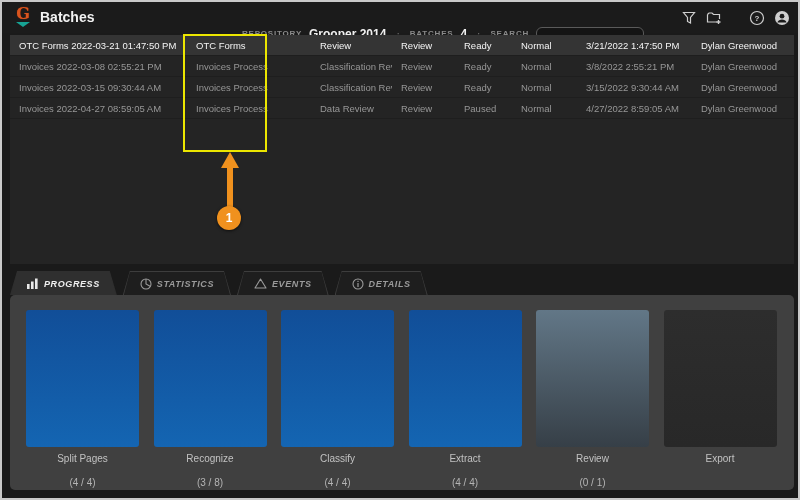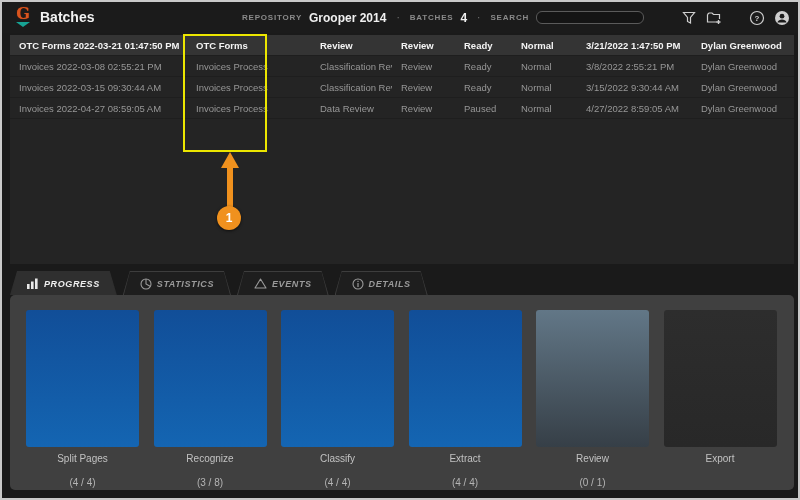--- a/index.html
+++ b/index.html
@@ -6,38 +6,38 @@
   html,body { width:800px; height:500px; }
   body { font-family:"Liberation Sans", sans-serif; background:#191919; overflow:hidden; }
   .window { position:relative; width:800px; height:500px; background:#1a1a1a; border:2px solid #c9c9c9; overflow:hidden; }
 
   
   .header { position:absolute; left:0; top:0; width:100%; height:31px; background:#1b1b1b; }
   .logo { position:absolute; left:12px; top:4px; width:18px; height:24px; text-align:center; }
   .logo .g { font-family:"DejaVu Serif", serif; font-weight:bold; font-size:16px; line-height:16px; color:#d9551e; text-shadow:0 0 1px #8a2b10; }
   .logo svg { display:block; margin:0 auto; }
   .app-title { position:absolute; left:38px; top:7px; font-size:14px; font-weight:bold; color:#f2f2f2; }
-  .header-center { position:absolute; left:240px; top:0; height:31px; display:flex; align-items:center; gap:7px; }
+  .header-center { position:absolute; left:240px; top:16px; height:31px; display:flex; align-items:center; gap:7px; }
   .cap-label { font-size:8px; letter-spacing:0.8px; color:#8a8a8a; font-weight:bold; }
   .strong-val { font-size:12px; font-weight:bold; color:#f0f0f0; }
   .dot-sep { font-size:10px; color:#777; padding:0 3px; }
   .search-input { width:108px; height:13px; background:#141414; border:1px solid #5a5a5a; border-radius:6px; color:#ddd; font-size:9px; padding:0 6px; outline:none; }
   .header-icons { position:absolute; right:8px; top:0; height:31px; display:flex; align-items:center; gap:8px; }
   .hicon { width:17px; height:17px; display:flex; align-items:center; justify-content:center; cursor:pointer; }
   .hicon svg { display:block; }
   .icon-gap { width:10px; }
 
   
   .table-panel { position:absolute; left:8px; top:33px; width:784px; height:229px; background:#242424; }
   .trow { display:grid; grid-template-columns:177px 124px 81px 63px 57px 65px 115px 1fr; align-items:center; }
   .trow > div { padding-left:9px; white-space:nowrap; overflow:hidden; }
   .thead { height:25px; background:#2a2a2a; border-bottom:1px solid #1a1a1a; }
   .thead > div { font-size:9px; font-weight:bold; letter-spacing:0.6px; color:#d6d6d6; }
   .tbody .trow { height:21px; border-bottom:1px solid #1e1e1e; font-size:9.5px; color:#979797; cursor:pointer; }
-  .tbody .trow.selected { background:#343434; color:#f4f4f4; font-weight:bold; }
+  .tbody .trow.selected { background:#343434; color:#f4f4f4; font-weight:normal; }
 
   
   .hl-box { position:absolute; left:181px; top:32px; width:84px; height:118px; border:2px solid #ece600; z-index:30; pointer-events:none; }
   .callout { position:absolute; z-index:31; pointer-events:none; }
   .arrow-head { position:absolute; left:219px; top:150px; width:0; height:0; border-left:9px solid transparent; border-right:9px solid transparent; border-bottom:16px solid #f0911e; }
   .arrow-shaft { position:absolute; left:225px; top:164px; width:6px; height:44px; background:#f0911e; }
   .callout-num { position:absolute; left:215px; top:204px; width:24px; height:24px; border-radius:50%; background:#f0911e; color:#fff; font-size:12px; font-weight:bold; display:flex; align-items:center; justify-content:center; box-shadow:0 1px 3px rgba(0,0,0,0.6); }
 
   
   .tabs { position:absolute; left:8px; top:269px; height:24px; display:flex; gap:6px; z-index:5; }

